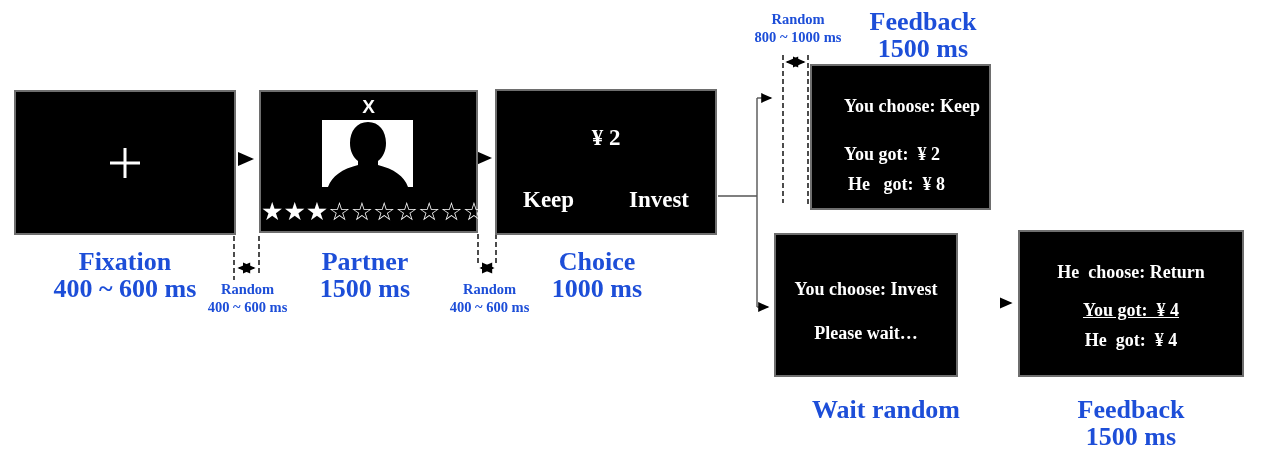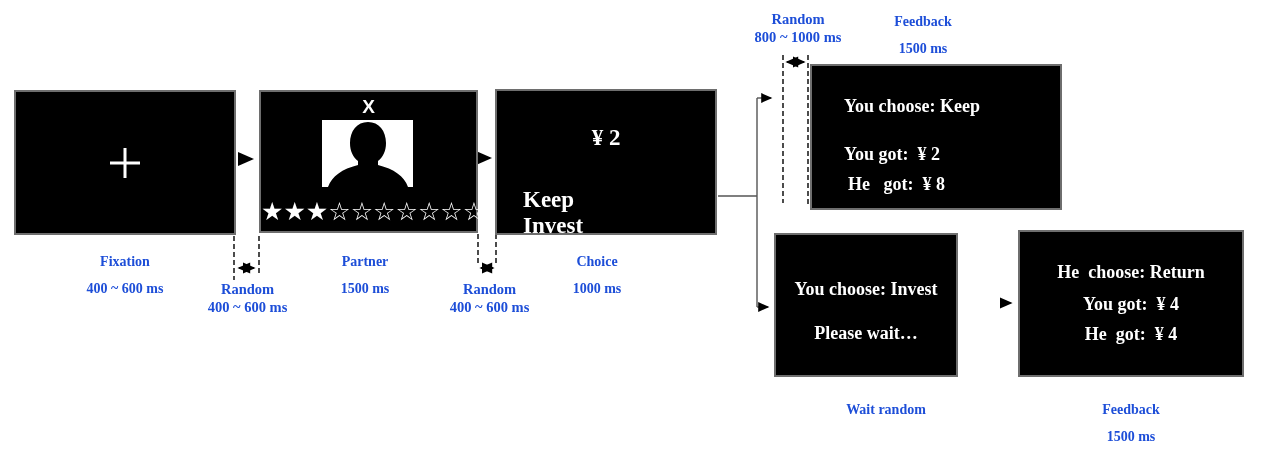--- a/index.html
+++ b/index.html
@@ -21,28 +21,28 @@
   .fix-cross::before { content:""; position:absolute; left:50%; top:0; width:3px; height:30px; background:#fff; transform:translateX(-50%); }
   .fix-cross::after  { content:""; position:absolute; top:50%; left:0; height:3px; width:30px; background:#fff; transform:translateY(-50%); }
   
   .x-mark { position:absolute; top:4px; left:0; right:0; text-align:center;
             font-family:"Liberation Sans", sans-serif; font-weight:bold; font-size:19px; color:#fff; }
   .photo { position:absolute; left:61px; top:28px; width:91px; height:67px; background:#fff; }
   .stars { position:absolute; bottom:5px; left:0; right:0; text-align:center;
            font-family:"DejaVu Sans", sans-serif; font-size:25px; line-height:28px; color:#fff; letter-spacing:0px; }
   
   .amount { margin-top:34px; text-align:center; font-weight:bold; font-size:23px; color:#fff; }
-  .options { display:flex; justify-content:space-between; padding:0 26px; margin-top:36px;flex-direction:column; }
+  .options { display:flex; justify-content:space-between; padding:0 26px; margin-top:36px; }
   .options span { font-weight:bold; font-size:23px; color:#fff; }
   
   .lines-left  { padding-left:32px; display:flex; flex-direction:column; align-items:flex-start; }
   .lines-center{ display:flex; flex-direction:column; align-items:center; }
   
   .lbl { position:absolute; text-align:center; color:#1d4ed8; font-weight:bold; }
-  .lbl-big   { font-size:14px; line-height:27px; }
+  .lbl-big   { font-size:26px; line-height:27px; }
   .lbl-small { font-size:14.5px; line-height:18px; }
   svg.flow { position:absolute; left:0; top:0; pointer-events:none; }
 </style>
 </head>
 <body>
 
 <div class="canvas">
 
   <svg class="flow" width="1266" height="453" viewBox="0 0 1266 453">
     <defs>
@@ -133,37 +133,37 @@
   <div class="lbl lbl-small" style="left:730px; top:10px; width:136px;">
     <div class="t">Random</div>
     <div class="t">800 ~ 1000 ms</div>
   </div>
 
   <div class="lbl lbl-big" style="left:845px; top:8px; width:156px;">
     <div class="t">Feedback</div>
     <div class="t">1500 ms</div>
   </div>
 
-  <div class="screen lines-left" style="left:810px; top:64px; width:252px; height:146px;">
+  <div class="screen lines-left" style="left:810px; top:64px; width:181px; height:146px;">
     <div class="scr-text t" style="margin-top:28px;">You choose: Keep</div>
     <div class="scr-text t" style="margin-top:24px;">You got:  ¥ 2</div>
     <div class="scr-text t" style="margin-top:6px; padding-left:4px;">He   got:  ¥ 8</div>
   </div>
 
   <div class="screen lines-center" style="left:774px; top:233px; width:184px; height:144px;">
     <div class="scr-text t" style="margin-top:42px;">You choose: Invest</div>
     <div class="scr-text t" style="margin-top:20px;">Please wait…</div>
   </div>
   <div class="lbl lbl-big" style="left:776px; top:396px; width:220px;">
     <div class="t">Wait random</div>
   </div>
 
   <div class="screen lines-center" style="left:1018px; top:230px; width:226px; height:147px;">
     <div class="scr-text t" style="margin-top:28px;">He  choose: Return</div>
-    <div class="scr-text t" style="margin-top:8px;">You got:  ¥ 4</div>
+    <div class="scr-text t" style="margin-top:14px;text-decoration:underline;">You got:  ¥ 4</div>
     <div class="scr-text t" style="margin-top:6px;">He  got:  ¥ 4</div>
   </div>
   <div class="lbl lbl-big" style="left:1020px; top:396px; width:222px;">
     <div class="t">Feedback</div>
     <div class="t">1500 ms</div>
   </div>
 
 </div>
 
 </body></html>

